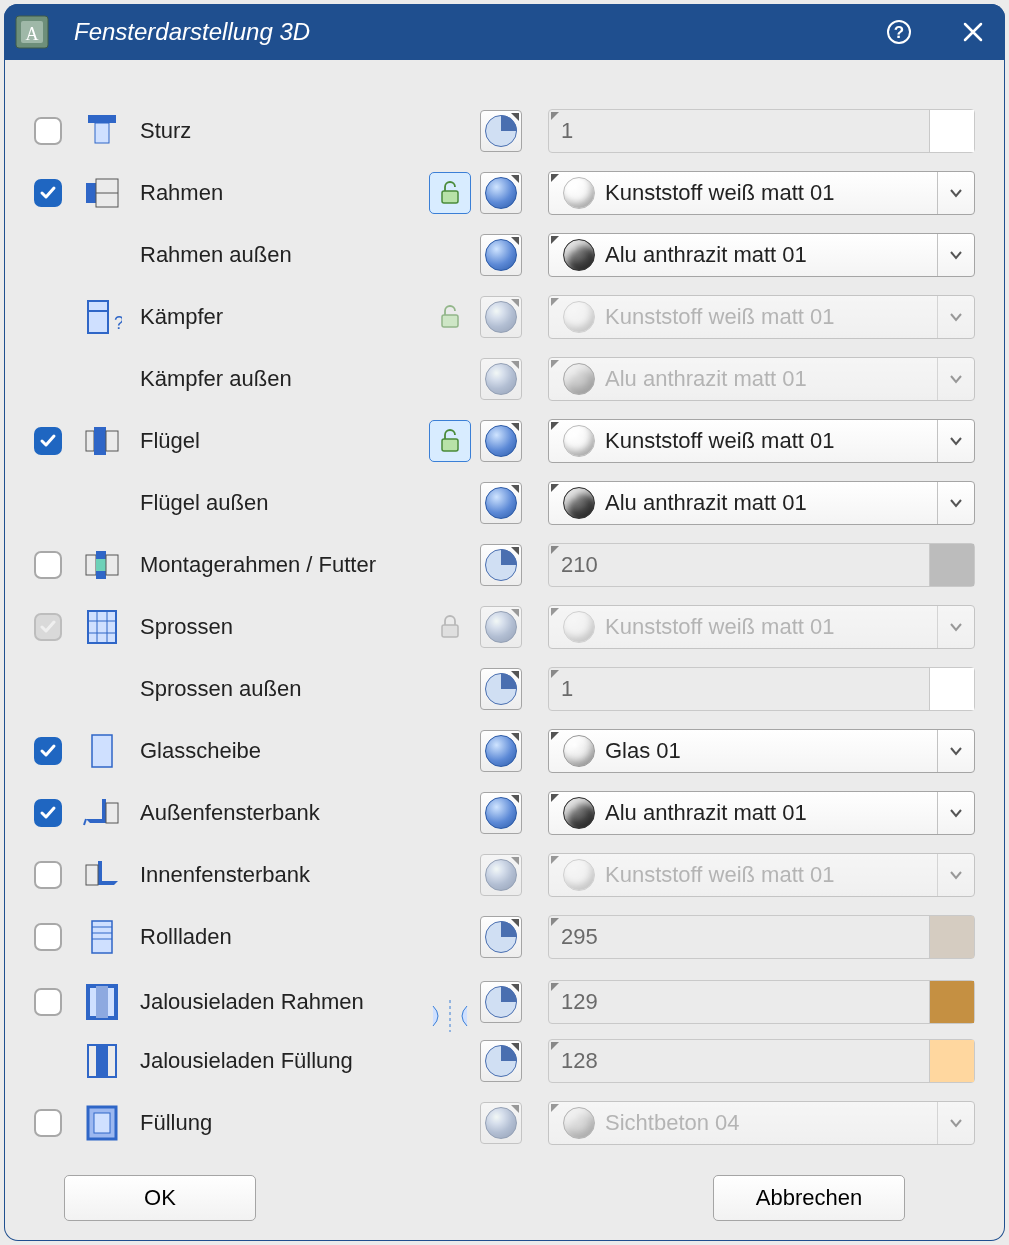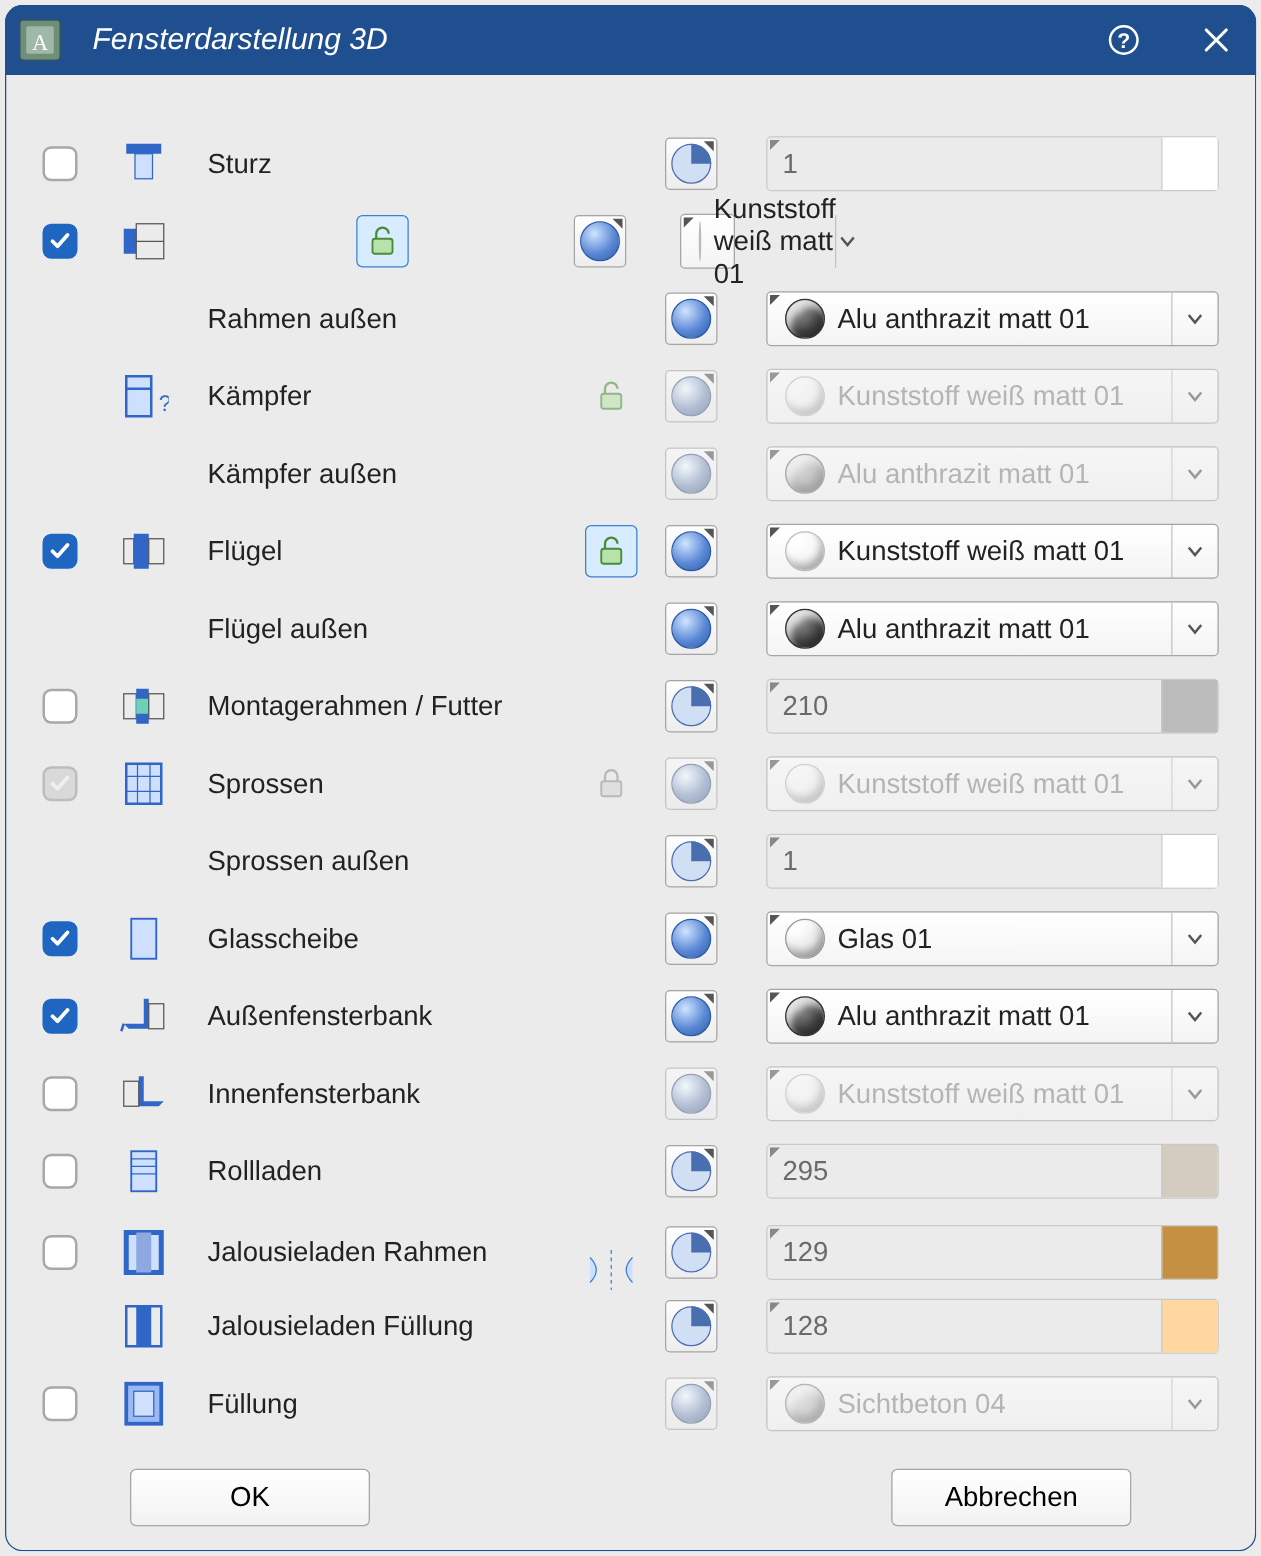--- a/index.html
+++ b/index.html
@@ -50,21 +50,21 @@
   .content {
     flex: 1;
     padding: 40px 30px 0 30px;
     overflow: auto;
   }
   .row {
     display: grid;
     grid-template-columns: 48px 58px 280px 60px 56px 1fr;
     align-items: center;
     height: 62px;
-    gap: 13px;
+    gap: 0;
   }
   .checkbox {
     width: 28px; height: 28px;
     border-radius: 7px;
     border: 2px solid #a8a8a8;
     background: #fff;
     box-sizing: border-box;
     display: flex; align-items: center; justify-content: center;
   }
   .checkbox.checked {
@@ -199,21 +199,21 @@
     justify-content: space-between;
     padding: 0 100px 0 60px;
   }
   .btn {
     min-width: 190px;
     height: 44px;
     border: 1px solid #a5a5a5;
     border-radius: 5px;
     background: linear-gradient(#ffffff, #f2f2f2);
     font-size: 22px;
-    display: flex; align-items: center; justify-content: center; margin-left: 40px;
+    display: flex; align-items: center; justify-content: center;
   }
   .mirror-icon {
     width: 46px; height: 40px;
     display: flex; align-items: center; justify-content: center;
     margin-top: 28px;
   }
 </style>
 </head>
 <body>
 
@@ -292,20 +292,21 @@
             <use href="#check"></use>
           </svg>
         </div>
       <div class="row-icon">
         <svg width="40" height="40" viewBox="0 0 40 40">
             <rect x="4" y="10" width="10" height="20" fill="#2f66c7"></rect>
             <rect x="14" y="6" width="22" height="28" fill="none" stroke="#555"></rect>
             <line x1="14" y1="20" x2="36" y2="20" stroke="#555"></line>
           </svg>
       </div>
+      <div class="label">Rahmen</div>
       <div class="lock-slot">
           <div class="lock-btn">
             <svg width="28" height="28">
               <use href="#unlock-green"></use>
             </svg>
           </div>
         </div>
       <div class="sphere-btn">
           <div class="sphere3d"></div>
           <div class="tri"></div>

